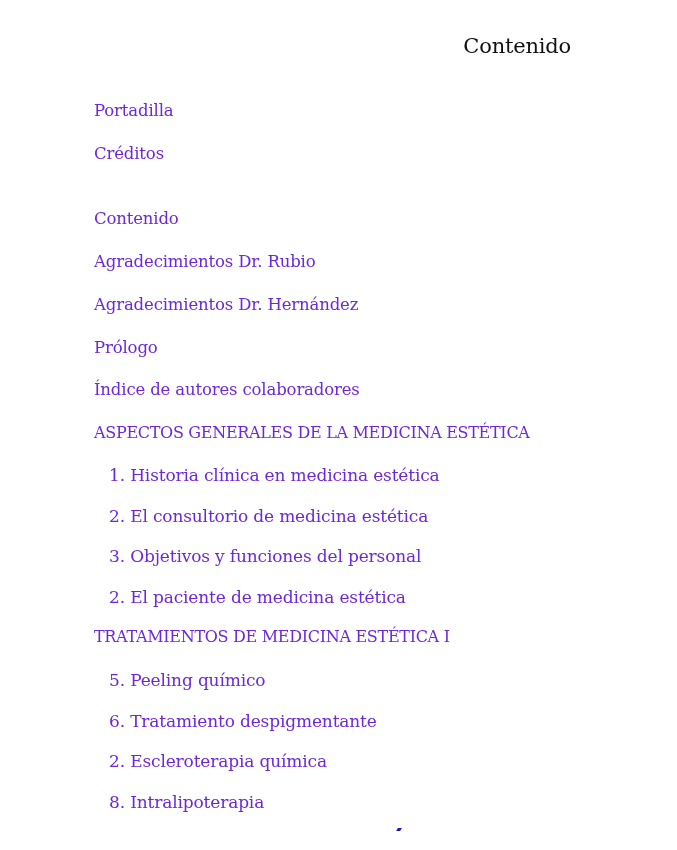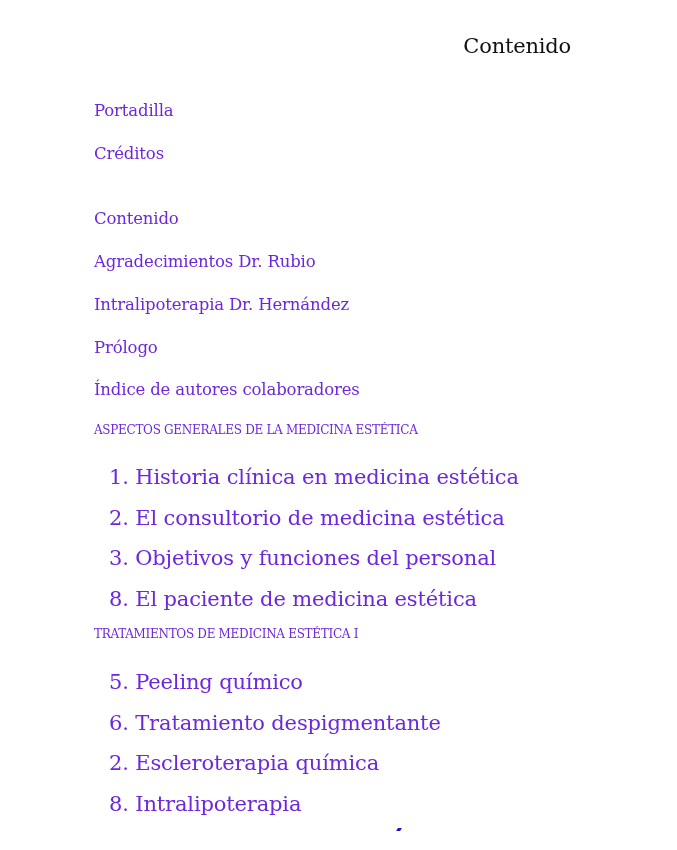--- a/index.html
+++ b/index.html
@@ -34,24 +34,24 @@
       left: 94px;
       font-size: 16.5px;
       color: #6d28d9;
       text-decoration: none;
       white-space: nowrap;
       letter-spacing: -0.15px;
       cursor: pointer;
     }
     .toc-item.chapter {
       left: 109px;
-      font-size: 21px;
+      font-size: 17px;
     }
     .toc-item.section {
-      font-size: 12px;
+      font-size: 16px;
       letter-spacing: -0.3px;
     }
     .cutoff-glyph {
       position: absolute;
       left: 397px;
       top: 828px;
       width: 4px;
       height: 3px;
       background: #1a1ab4;
       transform: skewX(-30deg);
@@ -60,29 +60,29 @@
 </head>
 <body>
 
 <div class="page-title">Contenido</div>
 
 <nav class="toc">
   <a class="toc-item" style="top:101px">Portadilla</a>
   <a class="toc-item" style="top:144px">Créditos</a>
   <a class="toc-item" style="top:209px">Contenido</a>
   <a class="toc-item" style="top:252px">Agradecimientos Dr. Rubio</a>
-  <a class="toc-item" style="top:295px">Intralipoterapia Dr. Hernández</a>
+  <a class="toc-item" style="top:295px">Agradecimientos Dr. Hernández</a>
   <a class="toc-item" style="top:338px">Prólogo</a>
   <a class="toc-item" style="top:380px">Índice de autores colaboradores</a>
 
   <a class="toc-item section" style="top:423px">ASPECTOS GENERALES DE LA MEDICINA ESTÉTICA</a>
   <a class="toc-item chapter" style="top:465px">1. Historia clínica en medicina estética</a>
   <a class="toc-item chapter" style="top:506px">2. El consultorio de medicina estética</a>
   <a class="toc-item chapter" style="top:546px">3. Objetivos y funciones del personal</a>
-  <a class="toc-item chapter" style="top:587px">8. El paciente de medicina estética</a>
+  <a class="toc-item chapter" style="top:587px">2. El paciente de medicina estética</a>
 
   <a class="toc-item section" style="top:627px">TRATAMIENTOS DE MEDICINA ESTÉTICA I</a>
   <a class="toc-item chapter" style="top:670px">5. Peeling químico</a>
   <a class="toc-item chapter" style="top:711px">6. Tratamiento despigmentante</a>
   <a class="toc-item chapter" style="top:751px">2. Escleroterapia química</a>
   <a class="toc-item chapter" style="top:792px">8. Intralipoterapia</a>
 
   <span class="cutoff-glyph"></span>
 </nav>
 

